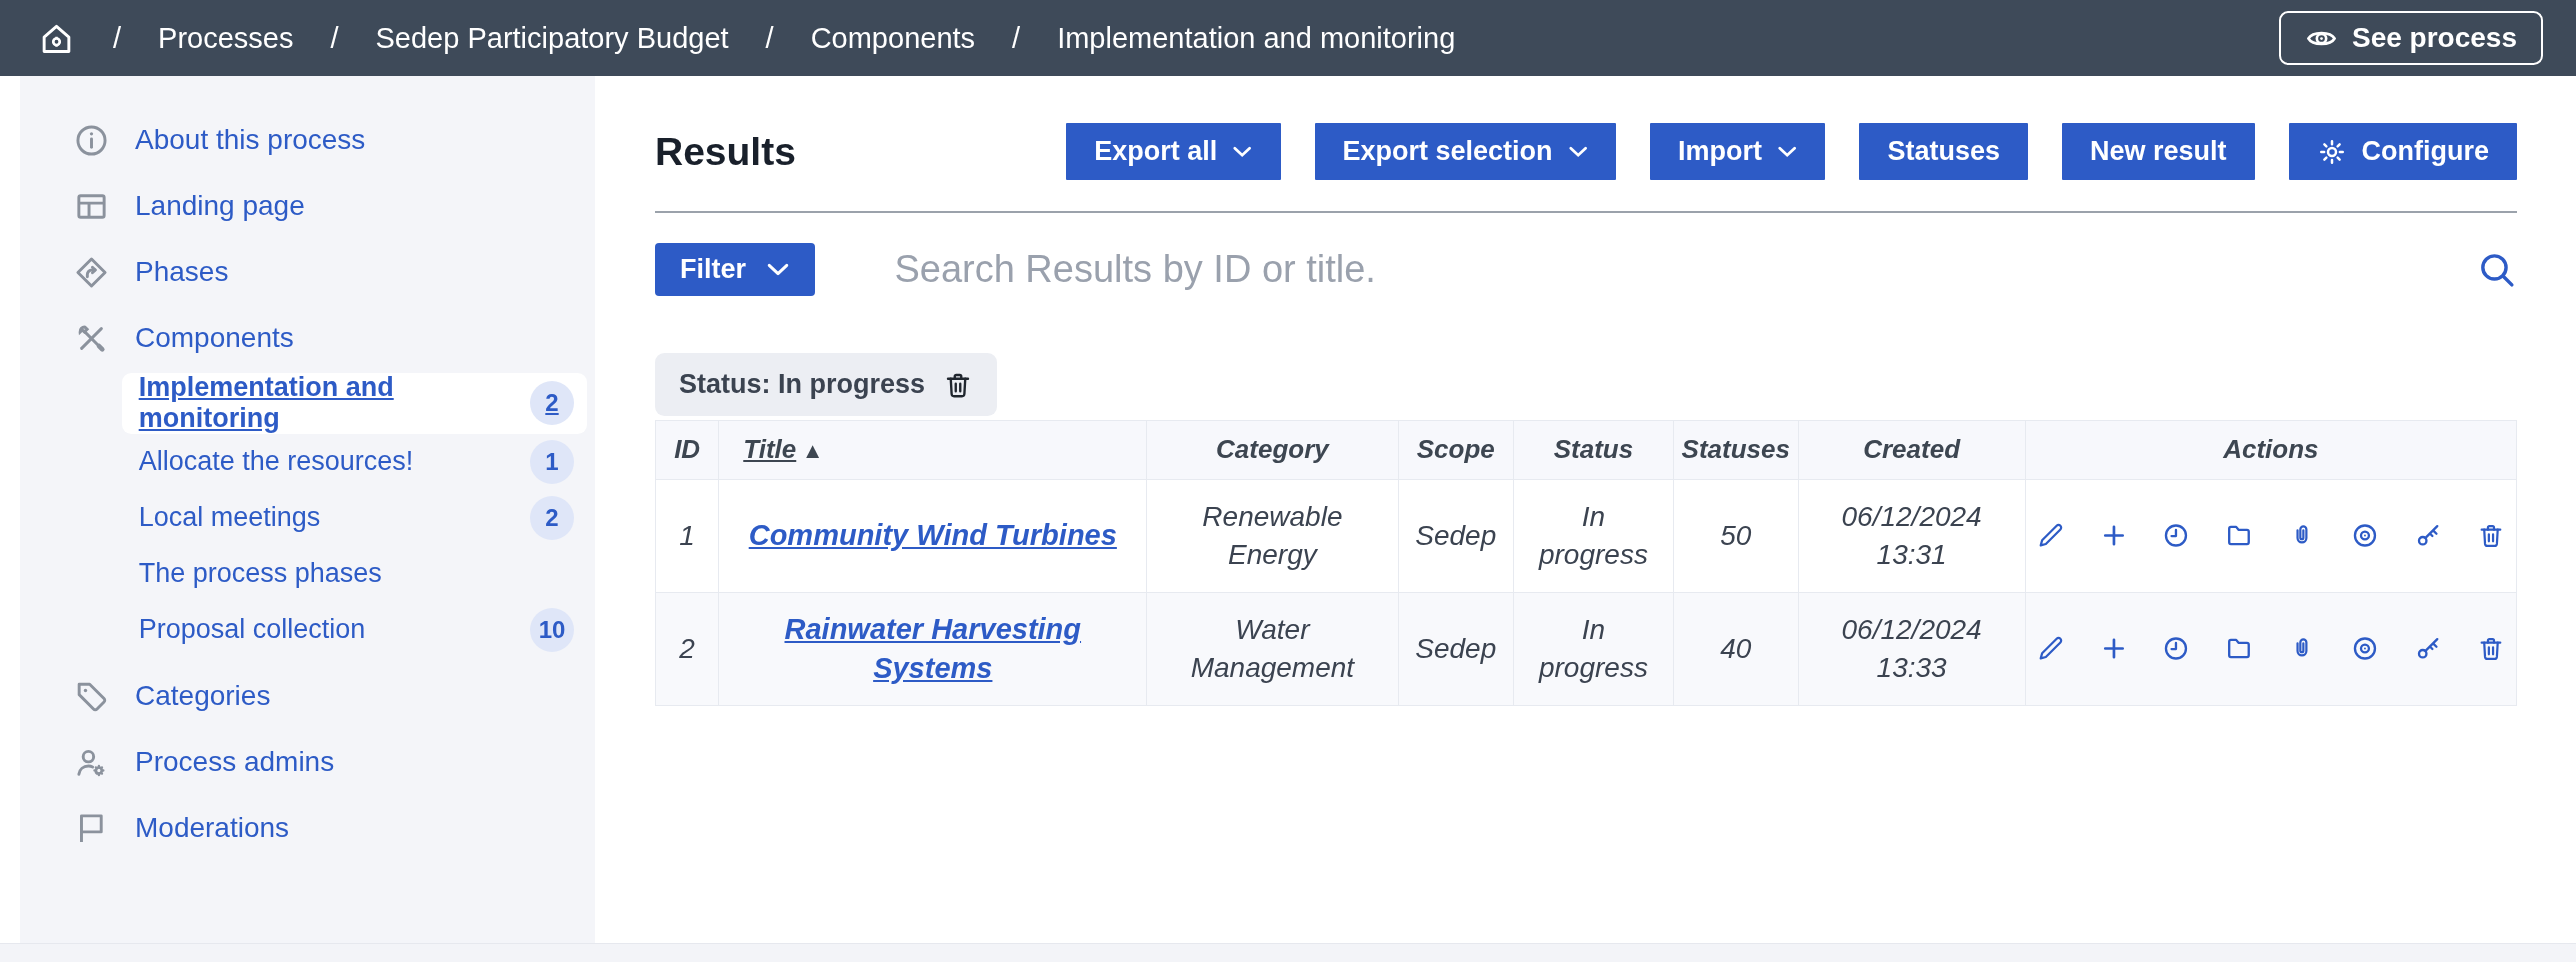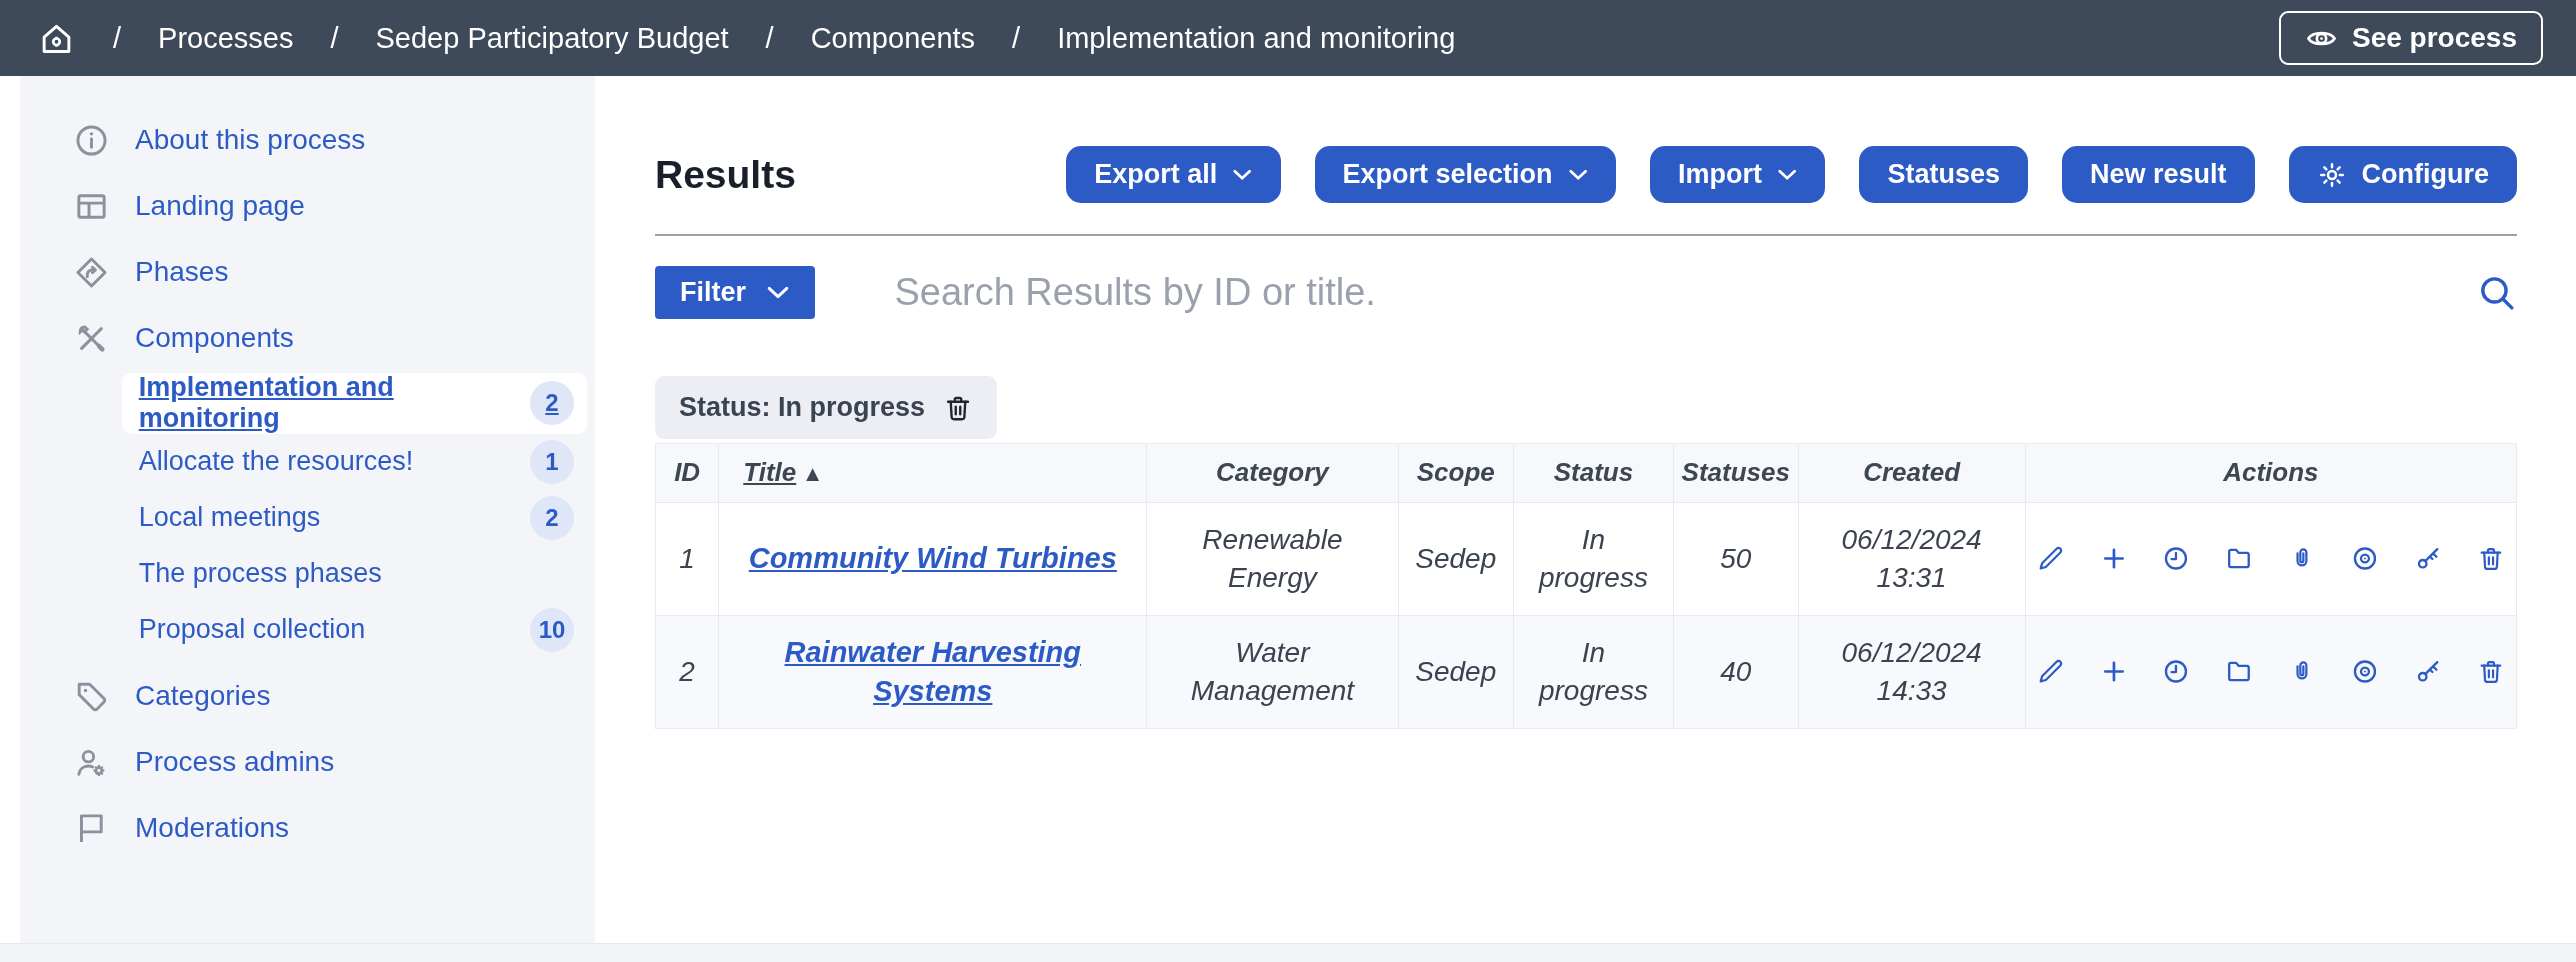--- a/index.html
+++ b/index.html
@@ -31,25 +31,25 @@
               justify-content:space-between; padding:0 13px 0 16.7px; cursor:pointer; }
   .sub-item .slabel { color:#2d5bc6; font-size:27px; }
   .sub-item.active { background:#fff; border-radius:9.3px; height:61px; }
   .sub-item.active .slabel { font-weight:700; text-decoration:underline; }
   .badge { min-width:44px; height:44px; border-radius:50%; background:#dfe6f8; color:#2d5bc6;
            font-size:24px; font-weight:700; display:flex; align-items:center; justify-content:center; }
   .sub-item.active .badge { text-decoration:underline; }
 
   
   .main { flex:1 1 auto; background:#fff; padding:0 59px 0 60px; overflow:hidden; }
-  .page-head { margin-top:70px; display:flex; align-items:center; justify-content:space-between; }
+  .page-head { margin-top:47px; display:flex; align-items:center; justify-content:space-between; }
   .page-title { font-size:39px; font-weight:700; color:#19202b; }
   .toolbar { display:flex; align-items:center; gap:34px; }
   .btn-primary { display:flex; align-items:center; gap:15px; background:#2d5bc6; color:#fff;
-                 border:none; border-radius:15px; height:57px; padding:0 28px; font-size:27px;
+                 border:none; border-radius:1px; height:57px; padding:0 28px; font-size:27px;
                  font-weight:700; cursor:pointer; font-family:inherit; }
   .chev { width:20.4px; height:13px; }
   .head-divider { border:none; border-top:2.8px solid #9ba2ab; margin-top:31px; }
 
   .filter-row { margin-top:30px; display:flex; align-items:center; }
   .btn-filter { display:flex; align-items:center; gap:20.4px; background:#2d5bc6; color:#fff; border:none;
                 border-radius:4px; height:53px; padding:0 25px; font-size:27px; font-weight:700;
                 cursor:pointer; font-family:inherit; }
   .search-input { flex:1; margin-left:79px; border:none; outline:none; font-size:38px;
                   color:#3d4552; background:transparent; font-family:inherit; }
@@ -391,21 +391,21 @@
               </span>
             </td>
           </tr>
           <tr class="alt">
             <td>2</td>
             <td class="td-title"><a class="row-link">Rainwater Harvesting Systems</a></td>
             <td>Water Management</td>
             <td>Sedep</td>
             <td>In progress</td>
             <td>40</td>
-            <td>06/12/2024 14:33</td>
+            <td>06/12/2024 13:33</td>
             <td>
               <span class="actions-cell">
                 <span class="act">
                     <svg viewBox="0 0 24 24" fill="none" stroke="currentColor" stroke-width="1.9" stroke-linejoin="round">
                       <path d="M16.9 3.6a2.25 2.25 0 1 1 3.2 3.2L7.6 19.3 3.2 20.5l1.2-4.4z"></path>
                     </svg>
                   </span>
                 <span class="act">
                     <svg viewBox="0 0 24 24" fill="none" stroke="currentColor" stroke-width="2.3" stroke-linecap="round">
                       <path d="M12 4.5v15M4.5 12h15"></path>

